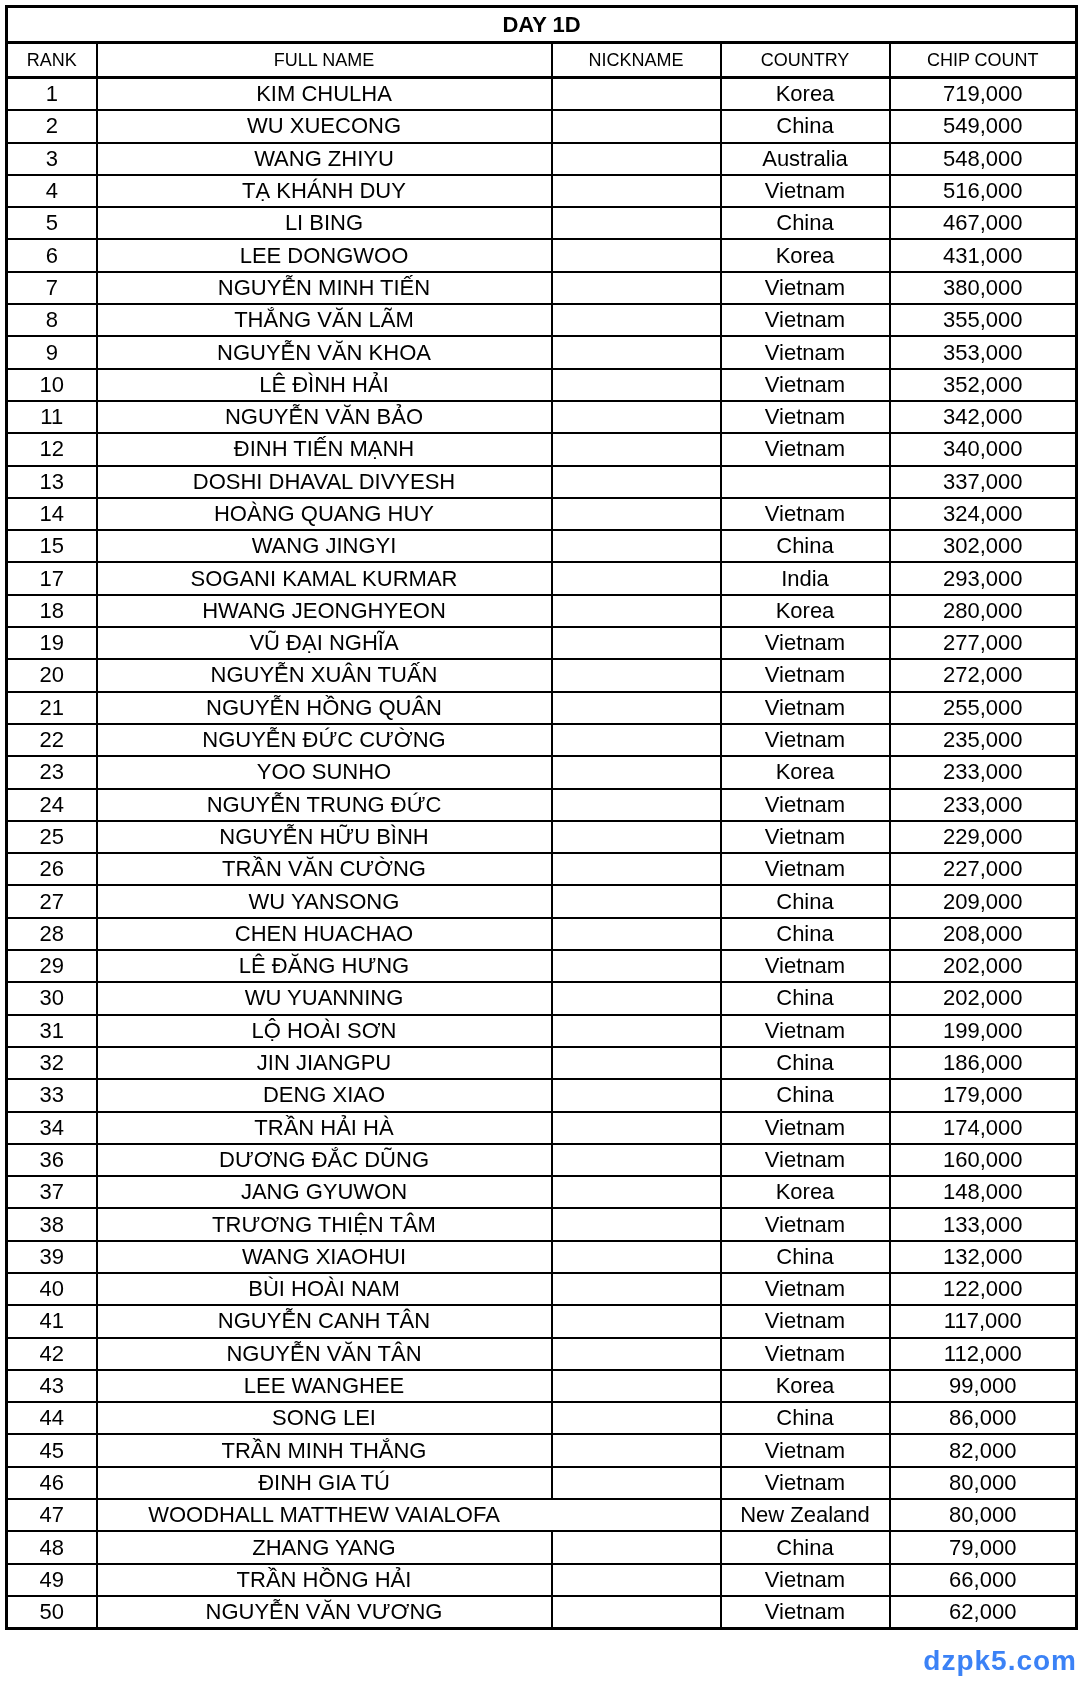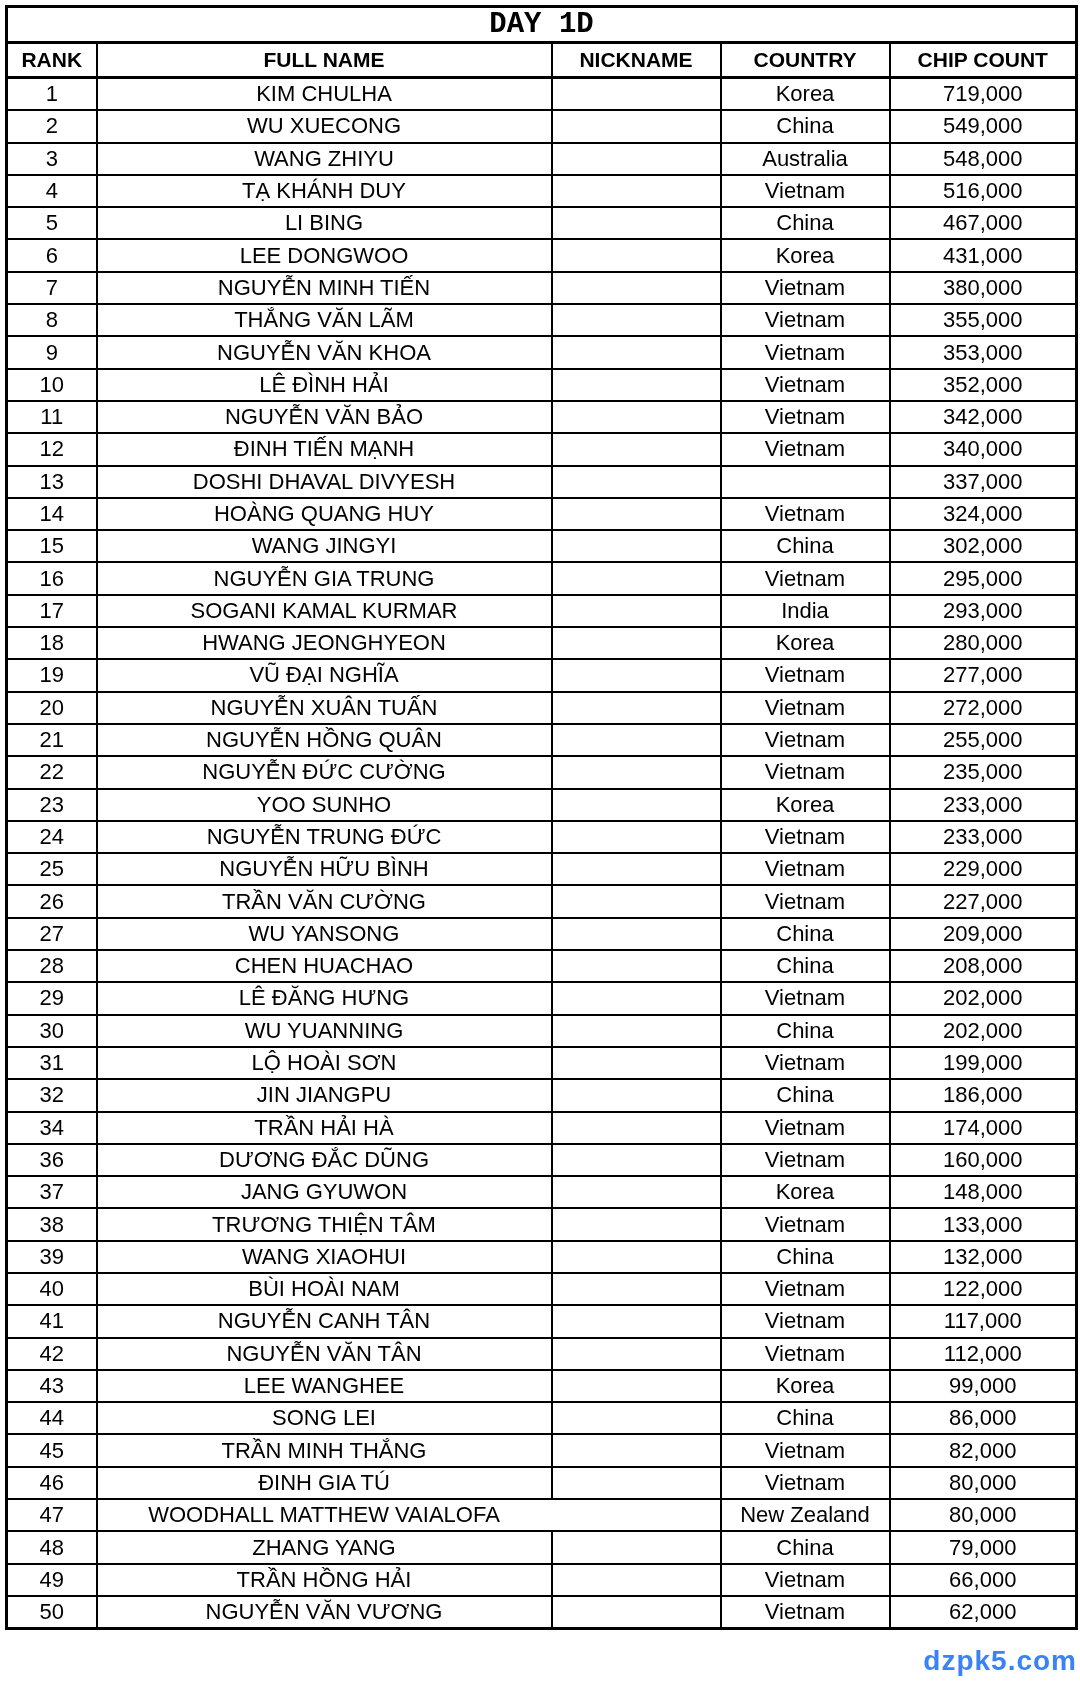--- a/index.html
+++ b/index.html
@@ -34,29 +34,28 @@
     border: 2px solid #000000;
     text-align: center;
     vertical-align: middle;
     padding: 0;
     overflow: hidden;
     white-space: nowrap;
     color: #000000;
     background: #ffffff;
   }
   tr.title-row th {
-    font-size: 29px;
+    font-size: 22px;
     font-weight: bold;
     height: 33px;
     border-bottom-width: 3px;
-    font-family: Liberation Mono, monospace;
   }
   tr.header-row th {
-    font-size: 21px;
-    font-weight: bold;
+    font-size: 18px;
+    font-weight: normal;
     height: 32px;
     border-bottom-width: 3px;
     margin-top: 48px;
   }
   .chip-table td {
     font-size: 22px;
     font-weight: normal;
     height: 30.3px;
   }
   td.merged-name {
@@ -203,27 +202,20 @@
           <td>324,000</td>
         </tr>
         <tr>
           <td>15</td>
           <td>WANG JINGYI</td>
           <td></td>
           <td>China</td>
           <td>302,000</td>
         </tr>
         <tr>
-          <td>16</td>
-          <td>NGUYỄN GIA TRUNG</td>
-          <td></td>
-          <td>Vietnam</td>
-          <td>295,000</td>
-        </tr>
-        <tr>
           <td>17</td>
           <td>SOGANI KAMAL KURMAR</td>
           <td></td>
           <td>India</td>
           <td>293,000</td>
         </tr>
         <tr>
           <td>18</td>
           <td>HWANG JEONGHYEON</td>
           <td></td>
@@ -320,20 +312,27 @@
           <td></td>
           <td>Vietnam</td>
           <td>199,000</td>
         </tr>
         <tr>
           <td>32</td>
           <td>JIN JIANGPU</td>
           <td></td>
           <td>China</td>
           <td>186,000</td>
+        </tr>
+        <tr>
+          <td>33</td>
+          <td>DENG XIAO</td>
+          <td></td>
+          <td>China</td>
+          <td>179,000</td>
         </tr>
         <tr>
           <td>34</td>
           <td>TRẦN HẢI HÀ</td>
           <td></td>
           <td>Vietnam</td>
           <td>174,000</td>
         </tr>
         <tr>
           <td>36</td>

